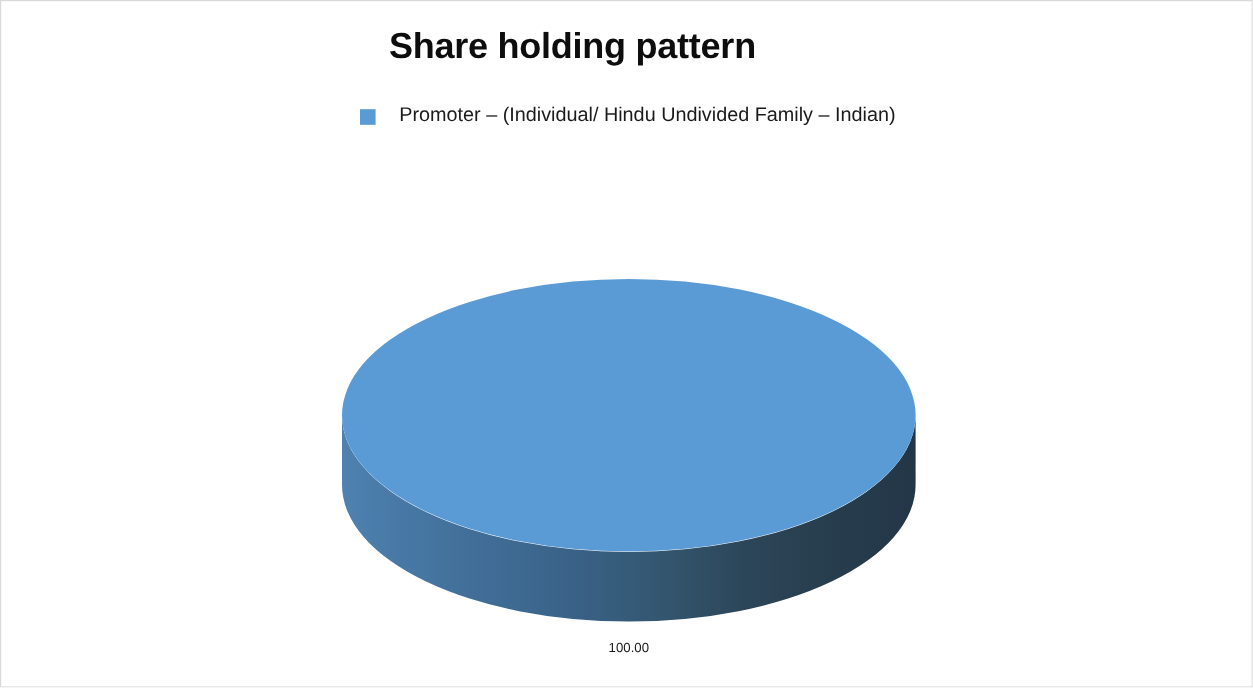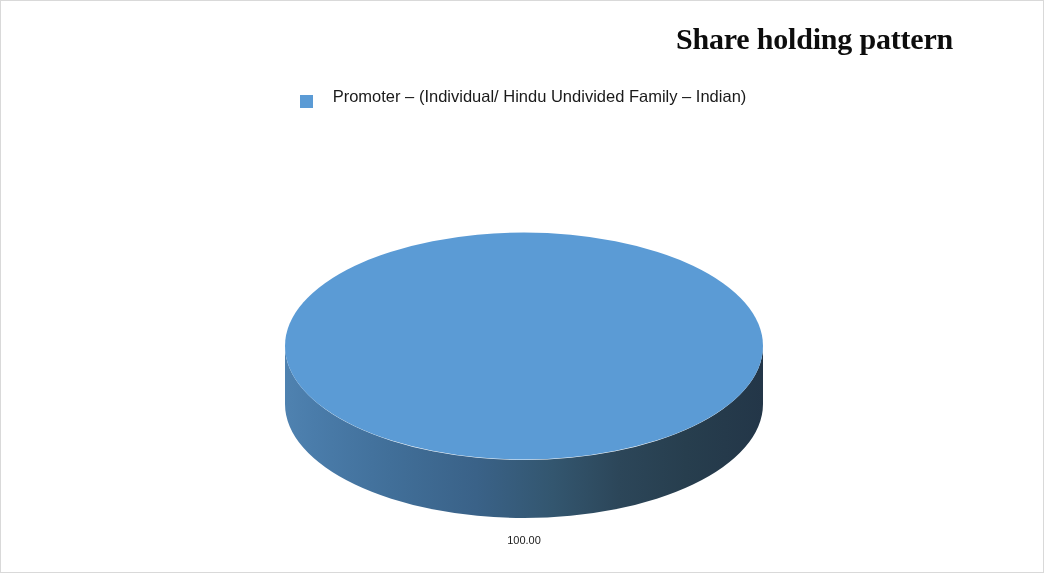--- a/index.html
+++ b/index.html
@@ -20,43 +20,42 @@
     box-sizing: border-box;
     overflow: hidden;
   }
 
   
   .chart-title {
     position: absolute;
     top: 18px;
     left: 0;
     width: 952px;
-    text-align: right;
+    text-align: center;
     font-size: 30px;
     font-weight: bold;
     color: #0d0d0d;
     letter-spacing: -0.2px;
     line-height: 40px;
     white-space: nowrap;
-    font-family: Liberation Serif, serif;
   }
 
   
   .chart-legend {
     position: absolute;
     top: 84px;
     left: 0;
     width: 1044px;
     display: flex;
     justify-content: center;
     align-items: center;
   }
   .legend-item {
     display: flex;
-    align-items: flex-end;
+    align-items: center;
     gap: 20px;
   }
   .legend-swatch {
     width: 13px;
     height: 13px;
     background: #5b9bd5;
     flex: 0 0 auto;
     position: relative;
     top: 1px;
   }

